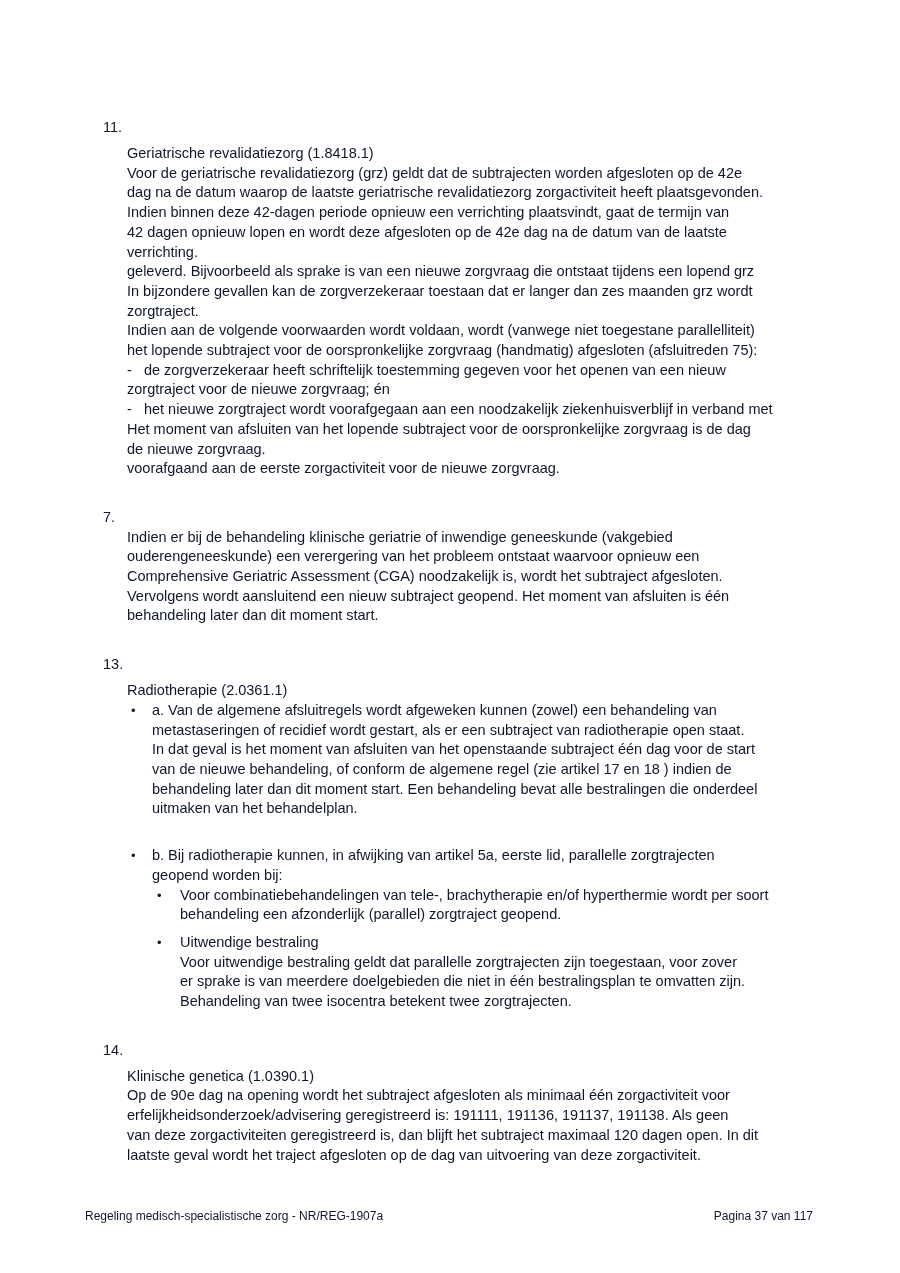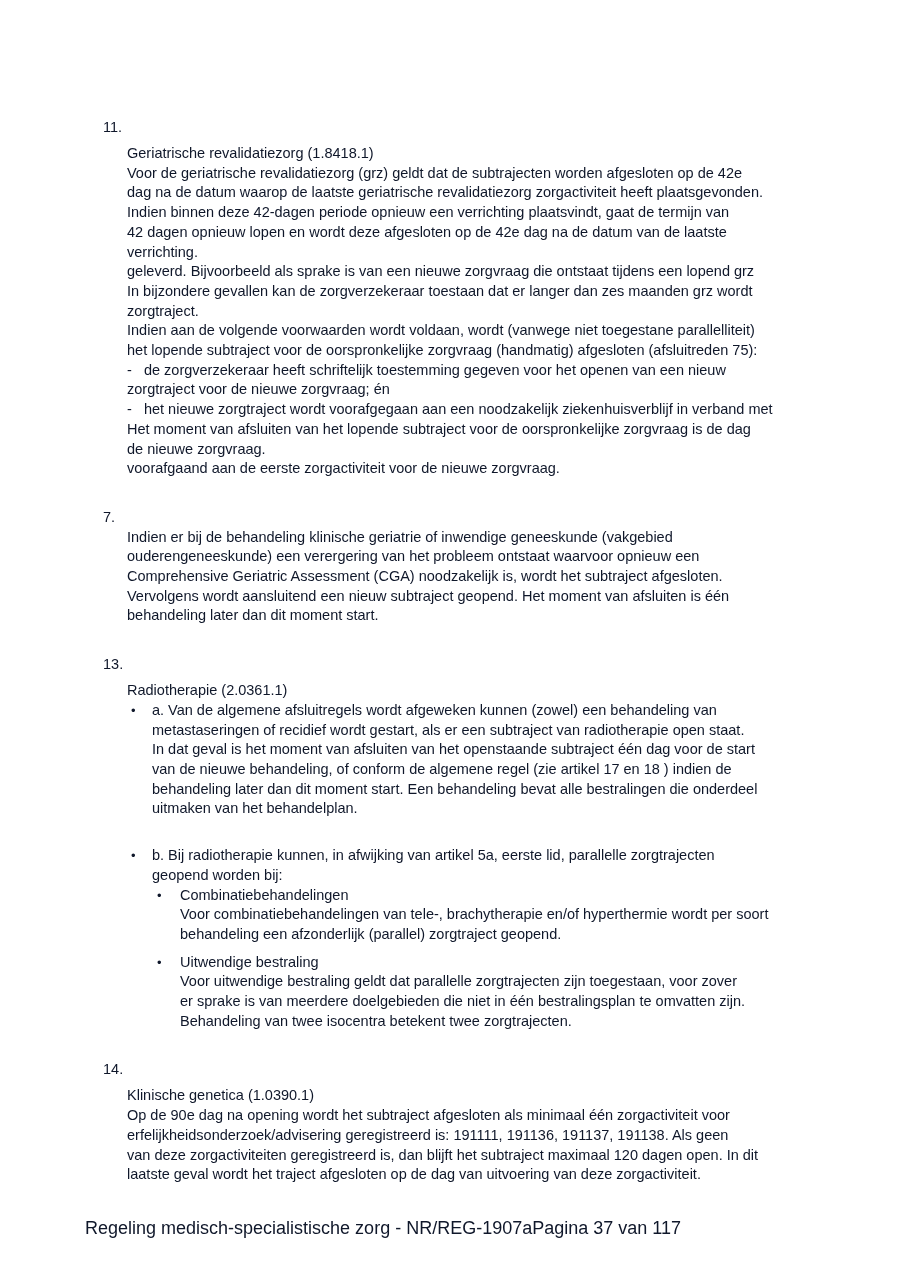--- a/index.html
+++ b/index.html
@@ -41,23 +41,22 @@
     font-size: 13px;
   }
   .block.b1 > .bullet { left: 28px; }
   .block.b2 > .bullet { left: 54px; }
   .footer {
     position: absolute;
     left: 85px;
     right: 87px;
     top: 1207px;
     display: flex;
-    justify-content: flex-start;
-    font-size: 18px;
-    margin-top: 12px;
+    justify-content: space-between;
+    font-size: 12px;
   }
 </style>
 </head>
 <body>
 
 <div class="page">
   <div class="content">
       <div class="section">
         <div class="section-heading">
           <span class="section-num">11.</span>
@@ -108,21 +107,20 @@
           <div class="line">behandeling later dan dit moment start. Een behandeling bevat alle bestralingen die onderdeel</div>
           <div class="line">uitmaken van het behandelplan.</div>
         </div>
         <div class="block b1">
           <span class="bullet">•</span>
           <div class="line">b. Bij radiotherapie kunnen, in afwijking van artikel 5a, eerste lid, parallelle zorgtrajecten</div>
           <div class="line">geopend worden bij:</div>
         </div>
         <div class="block b2">
           <span class="bullet">•</span>
-          <div class="line">Combinatiebehandelingen</div>
           <div class="line">Voor combinatiebehandelingen van tele-, brachytherapie en/of hyperthermie wordt per soort</div>
           <div class="line">behandeling een afzonderlijk (parallel) zorgtraject geopend.</div>
         </div>
         <div class="block b2">
           <span class="bullet">•</span>
           <div class="line">Uitwendige bestraling</div>
           <div class="line">Voor uitwendige bestraling geldt dat parallelle zorgtrajecten zijn toegestaan, voor zover</div>
           <div class="line">er sprake is van meerdere doelgebieden die niet in één bestralingsplan te omvatten zijn.</div>
           <div class="line">Behandeling van twee isocentra betekent twee zorgtrajecten.</div>
         </div>

